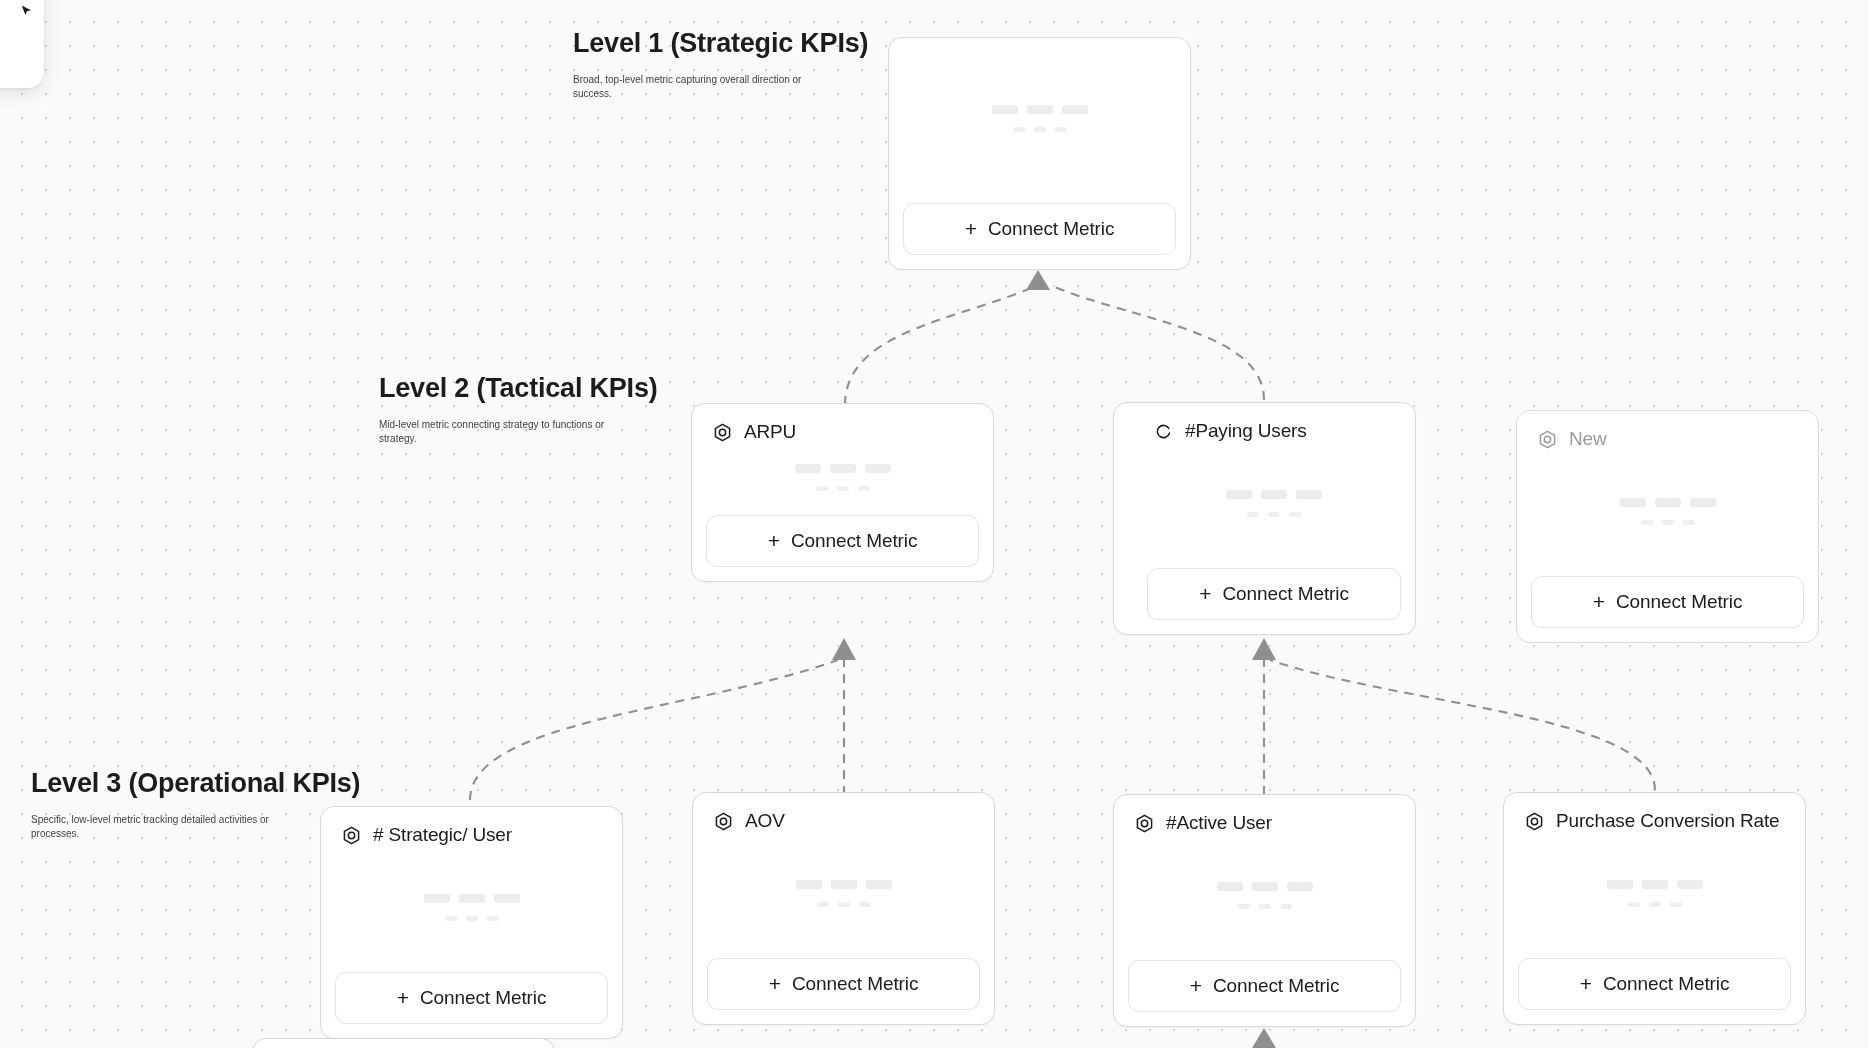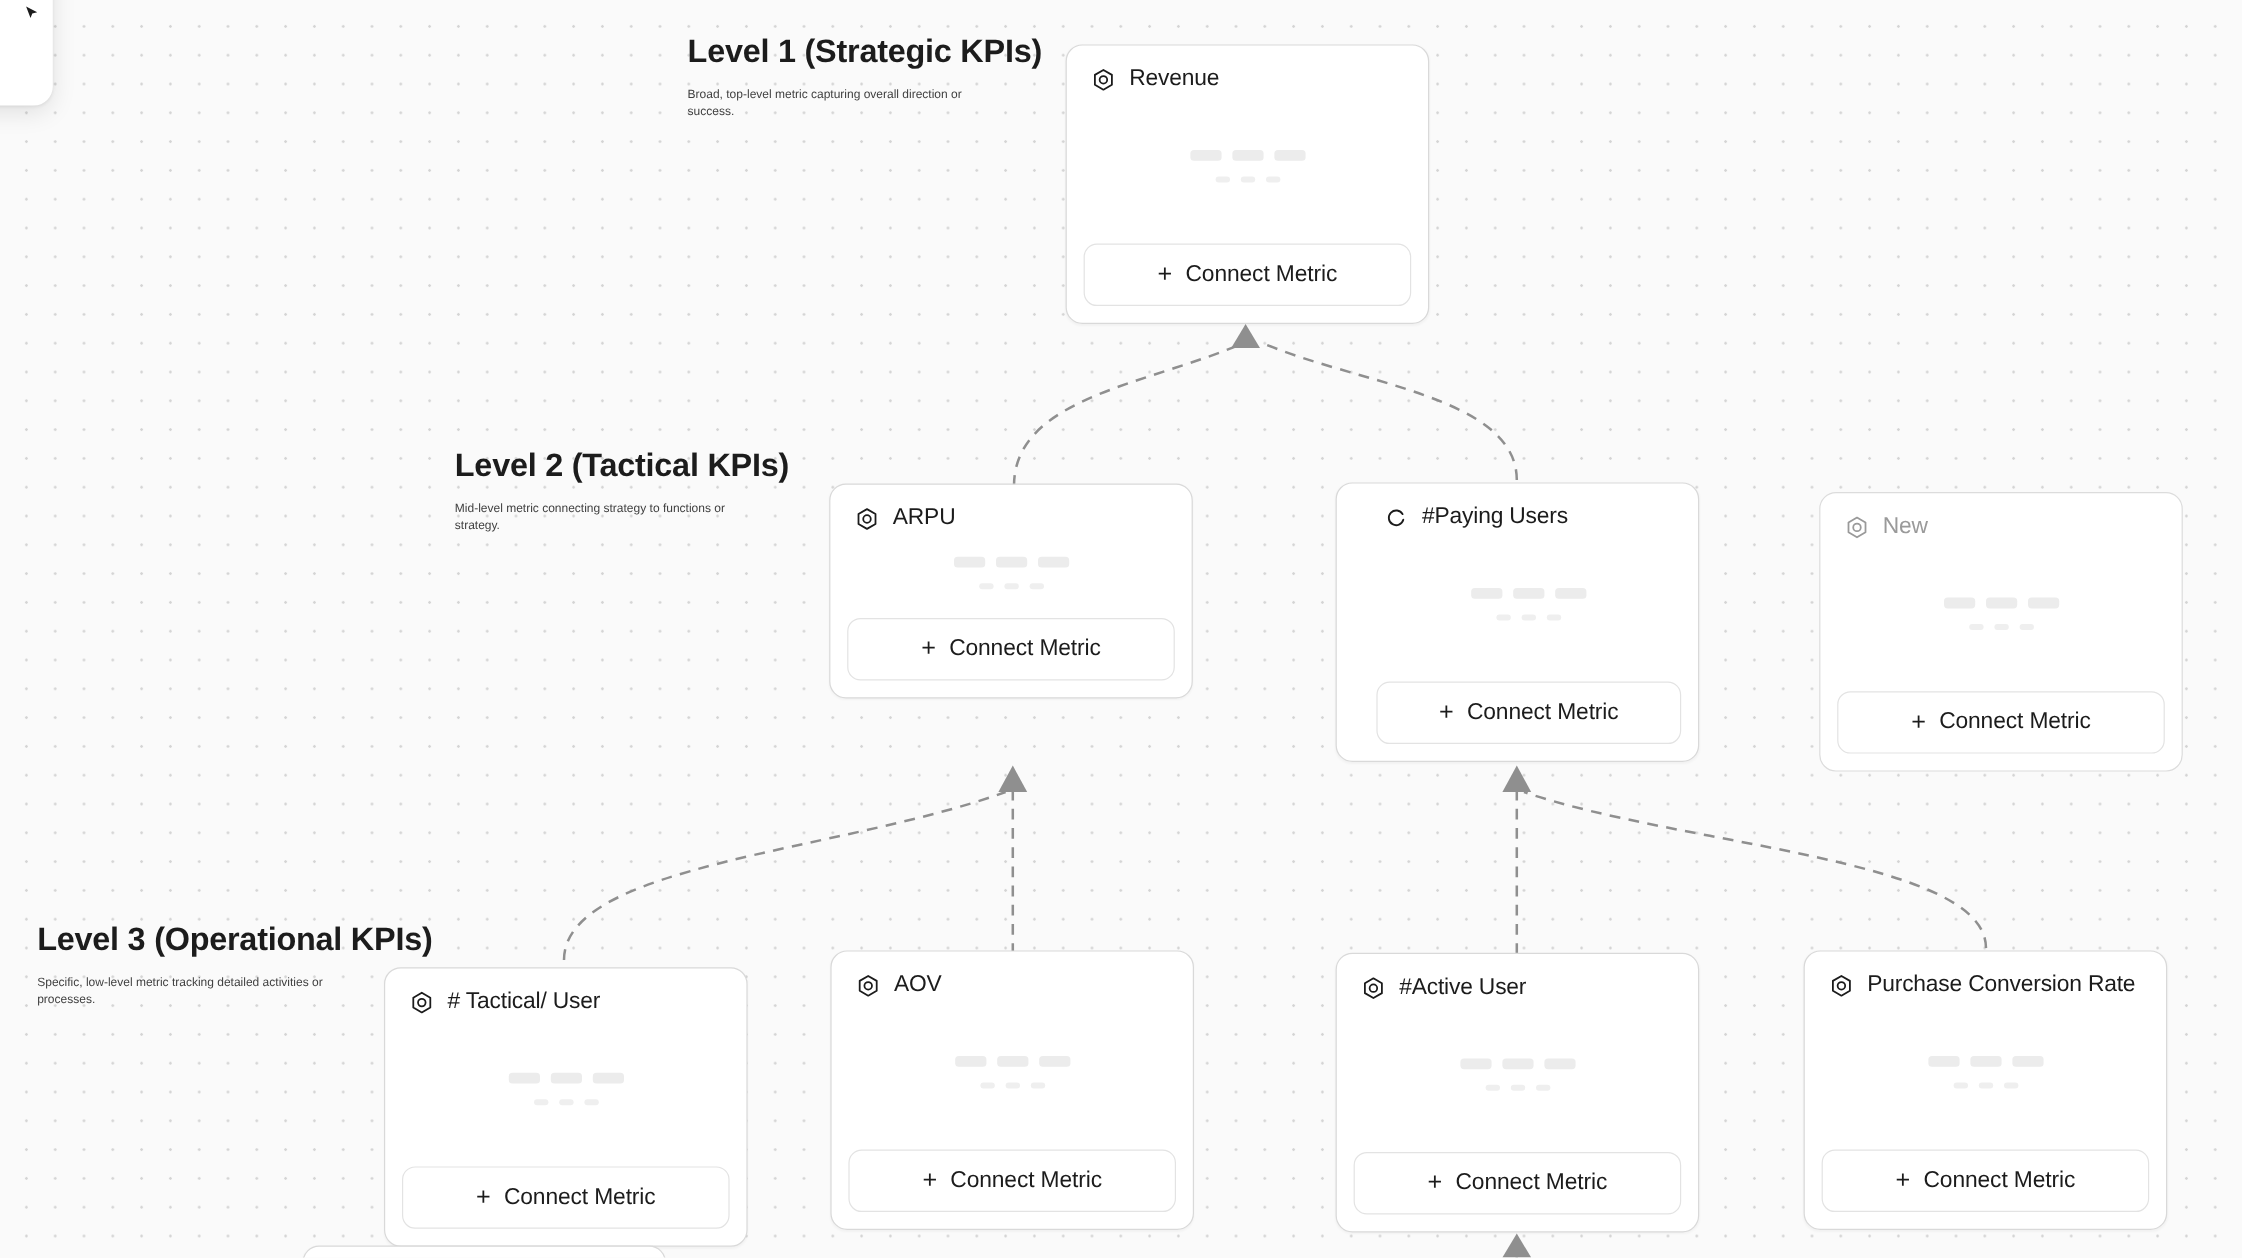--- a/index.html
+++ b/index.html
@@ -218,29 +218,20 @@
     <div class="level-title">Level 2 (Tactical KPIs)</div>
     <div class="level-desc" style="width:245px;">Mid-level metric connecting strategy to functions or strategy.</div>
   </div>
 
   <div class="level-label" style="left:31px; top:767px;">
     <div class="level-title">Level 3 (Operational KPIs)</div>
     <div class="level-desc" style="width:252px;">Specific, low-level metric tracking detailed activities or processes.</div>
   </div>
 
   <div class="card" style="left:888px; top:37px; width:303px; height:233px;">
-    <div class="card-head">
-      <span class="card-icon">
-        <svg viewBox="0 0 24 24" fill="none" stroke="#1c1c1c" stroke-width="1.7" stroke-linejoin="round">
-          <path d="M12 2.6 20.1 7.3v9.4L12 21.4 3.9 16.7V7.3z"></path>
-          <circle cx="12" cy="12" r="3.6"></circle>
-        </svg>
-      </span>
-      <span class="card-title">Revenue</span>
-    </div>
     <div class="card-body">
       <div class="skel-row">
         <span class="skel skel-lg"></span>
         <span class="skel skel-lg"></span>
         <span class="skel skel-lg"></span>
       </div>
       <div class="skel-row">
         <span class="skel skel-sm"></span>
         <span class="skel skel-sm"></span>
         <span class="skel skel-sm"></span>
@@ -336,21 +327,21 @@
   </div>
 
   <div class="card" style="left:320px; top:806px; width:303px; height:233px;">
     <div class="card-head">
       <span class="card-icon">
         <svg viewBox="0 0 24 24" fill="none" stroke="#1c1c1c" stroke-width="1.7" stroke-linejoin="round">
           <path d="M12 2.6 20.1 7.3v9.4L12 21.4 3.9 16.7V7.3z"></path>
           <circle cx="12" cy="12" r="3.6"></circle>
         </svg>
       </span>
-      <span class="card-title"># Tactical/ User</span>
+      <span class="card-title"># Strategic/ User</span>
     </div>
     <div class="card-body">
       <div class="skel-row">
         <span class="skel skel-lg"></span>
         <span class="skel skel-lg"></span>
         <span class="skel skel-lg"></span>
       </div>
       <div class="skel-row">
         <span class="skel skel-sm"></span>
         <span class="skel skel-sm"></span>

